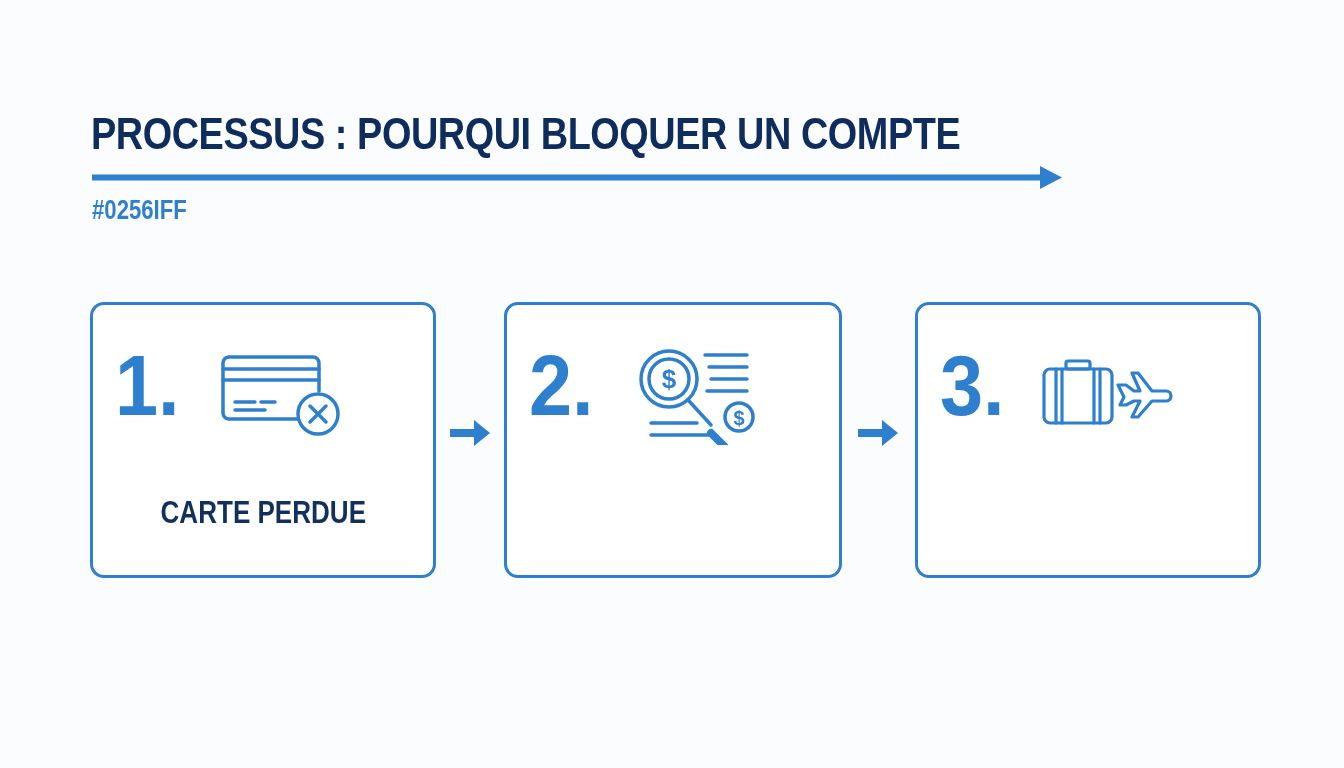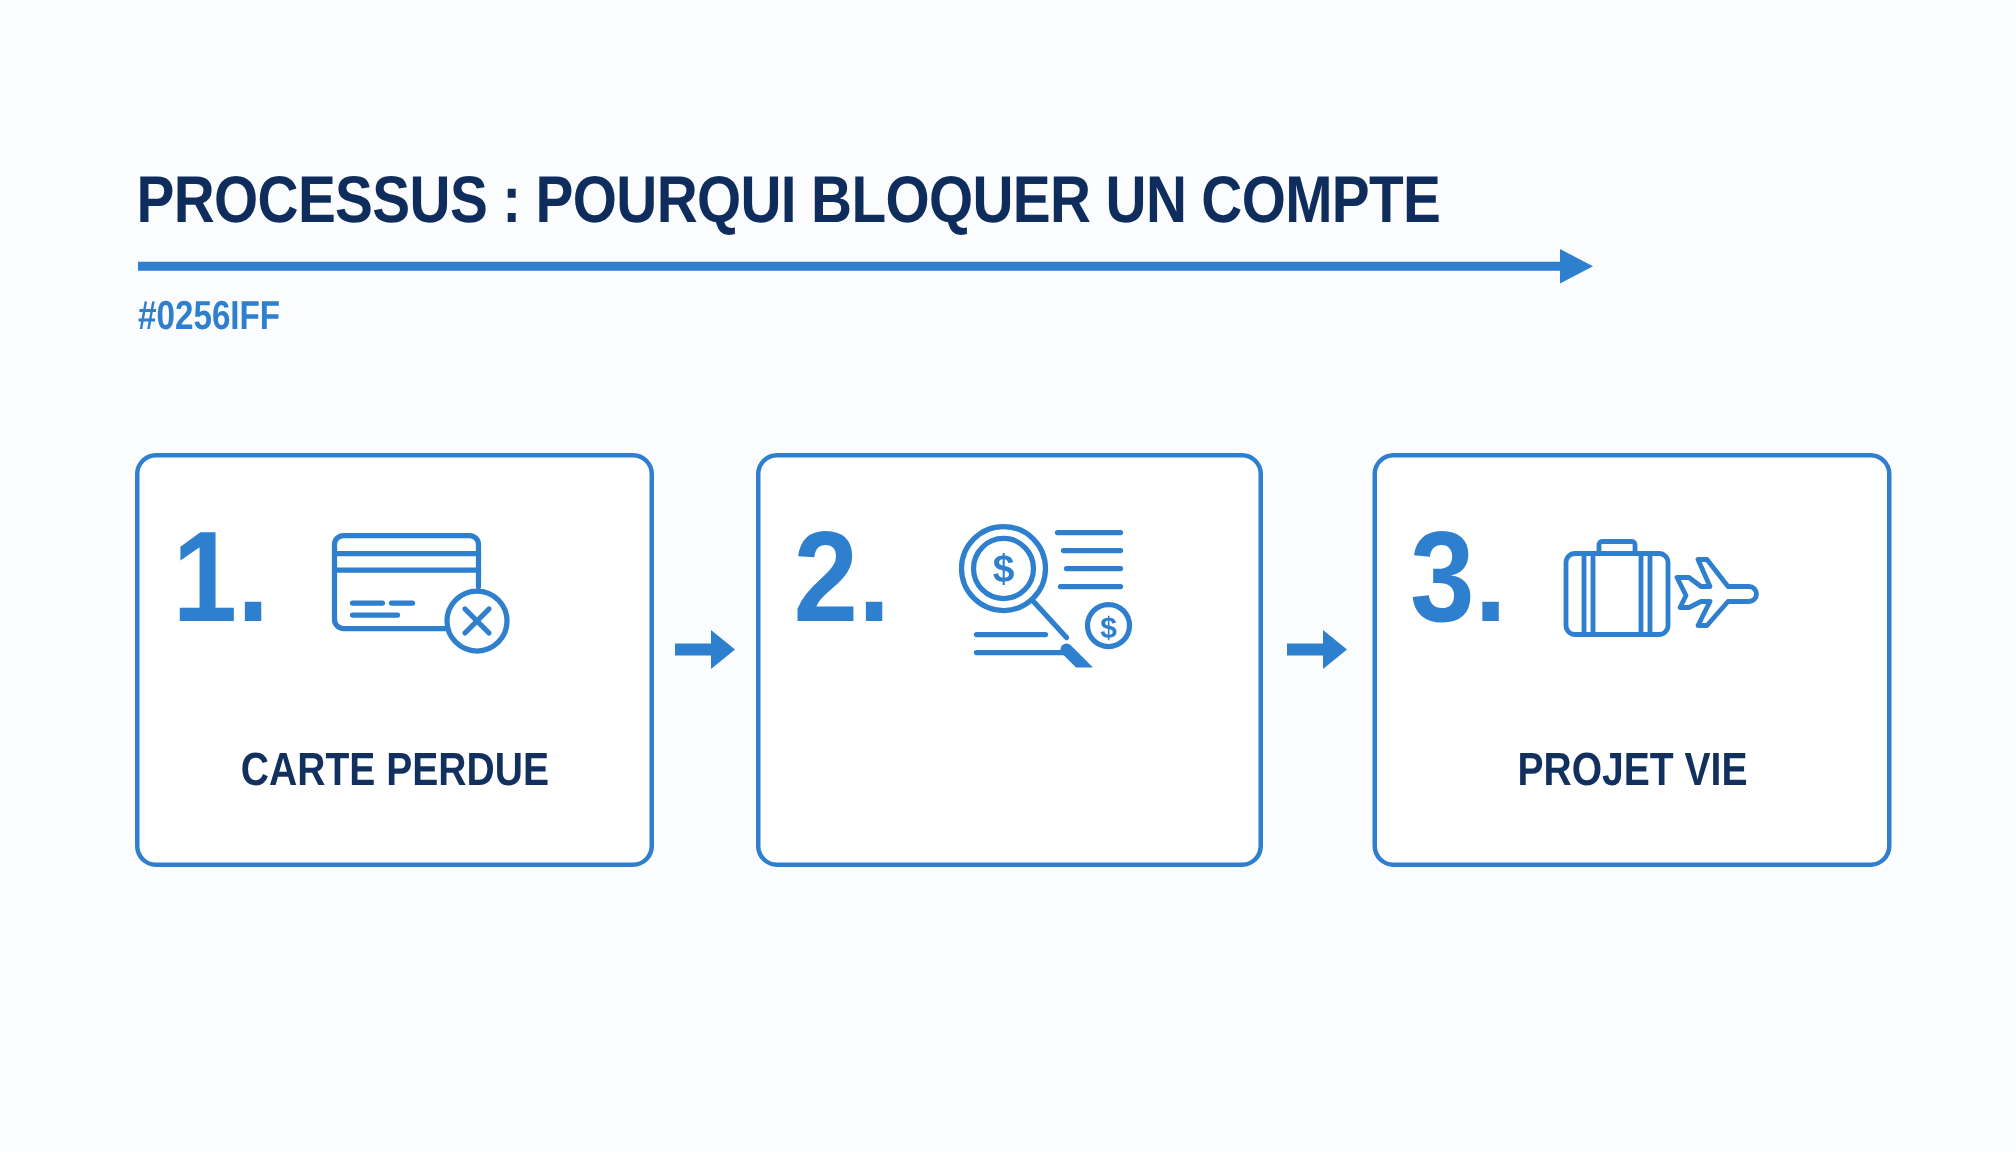--- a/index.html
+++ b/index.html
@@ -110,16 +110,13 @@
   <div class="num">3.</div>
   <svg class="icon" style="left:124px; top:54px;" width="134" height="66" viewBox="0 0 134 66" fill="none" stroke="#2f7fcf" stroke-width="3.2" stroke-linejoin="round" stroke-linecap="round">
     <rect x="2" y="10" width="68" height="54" rx="6"></rect>
     <rect x="24" y="2" width="24" height="8" rx="2"></rect>
     <line x1="14" y1="10" x2="14" y2="64"></line>
     <line x1="20" y1="10" x2="20" y2="64"></line>
     <line x1="52" y1="10" x2="52" y2="64"></line>
     <line x1="58" y1="10" x2="58" y2="64"></line>
     <path d="M76 26 L84 26 L92 32 L98 32 L90 14 L96 14 L110 32 L124 32 a5 5 0 0 1 0 10 L110 42 L96 58 L90 58 L98 42 L92 42 L84 46 L78 46 L82 38 Z"></path>
   </svg>
-  <div class="label" style="top:190px;">
-    <span>PROJET VIE</span>
-  </div>
 </div>
 
 </body></html>

